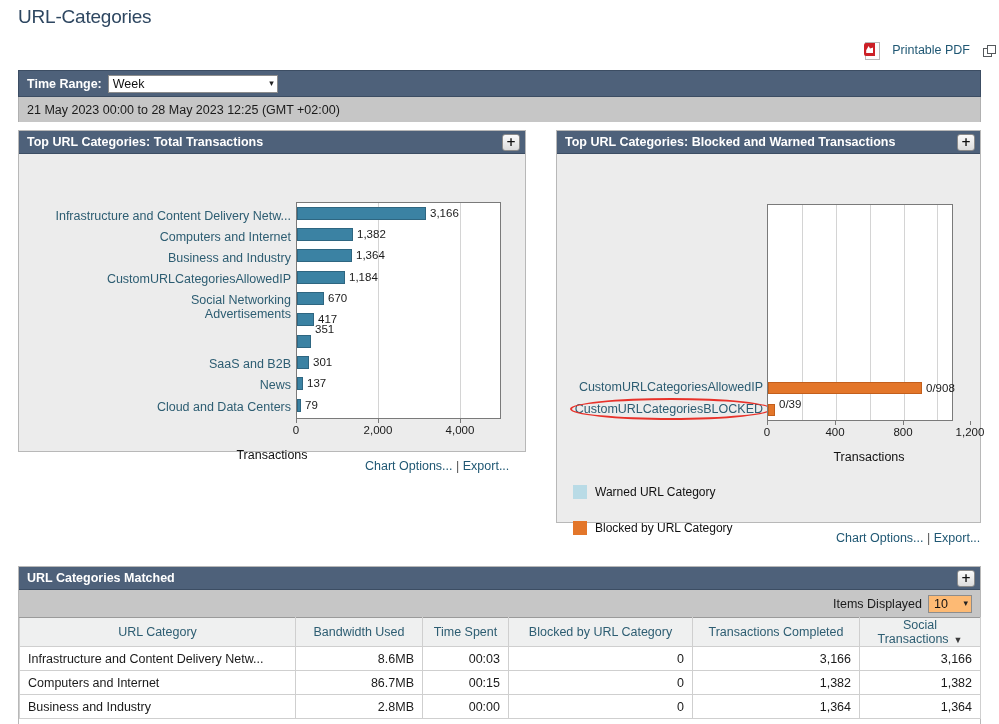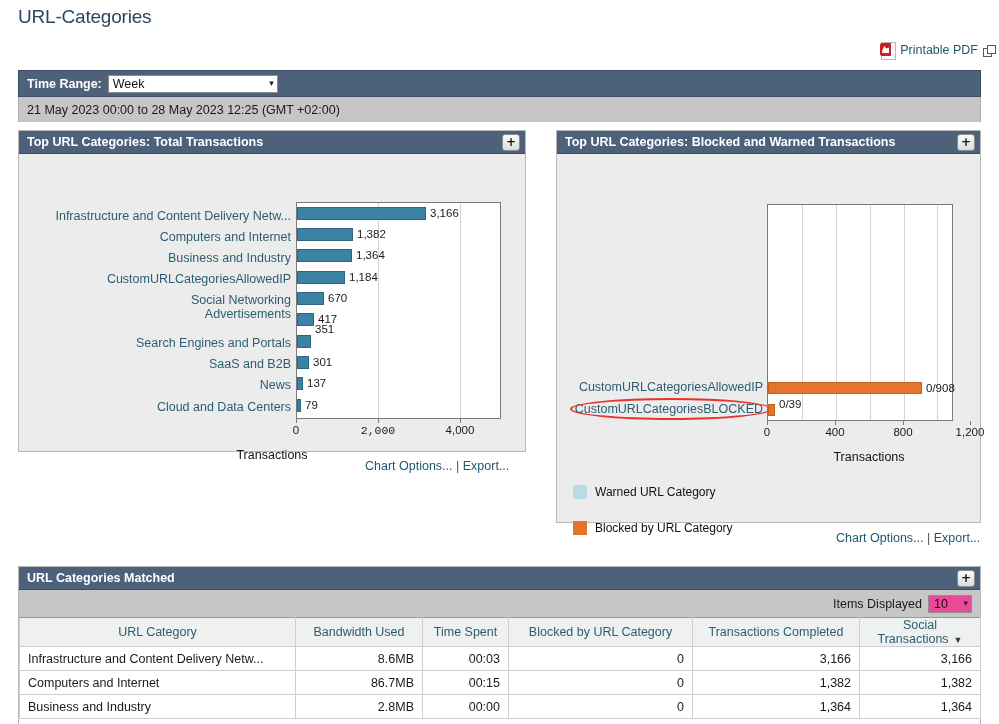--- a/index.html
+++ b/index.html
@@ -12,21 +12,21 @@
   
   .page-title {
     position: absolute; left: 18px; top: 6px;
     font-size: 19px; font-weight: normal; color: #2e4761;
     letter-spacing: -0.2px;
   }
 
   
   .pdf-row {
     position: absolute; right: 4px; top: 42px;
-    display: flex; align-items: center; gap: 5px;
+    display: flex; align-items: center; gap: 13px;
   }
   .pdf-icon {
     width: 15px; height: 16px; position: relative; display:inline-block;
   }
   .pdf-icon .sheet {
     position:absolute; left:1px; top:0; width:13px; height:16px;
     background:#fdfdfd; border:1px solid #b9b9b9;
   }
   .pdf-icon .blob {
     position:absolute; left:0px; top:1px; width:11px; height:13px;
@@ -130,21 +130,21 @@
   .tbl-panel {
     position:absolute; left:18px; top:566px; width:963px; height:158px;
     border:1px solid #b8b8b8; border-bottom:none; box-sizing:border-box; background:#fff;
   }
   .tbl-subbar {
     height:27px; background:#c6c6c6; display:flex; align-items:center;
     justify-content:flex-end; padding-right:8px; box-sizing:border-box;
   }
   .items-lbl { font-size:12.5px; color:#1a1a1a; margin-right:6px; }
   .items-sel {
-    width:44px; height:18px; background:#ec4899; border:1px solid #8d8d8d;
+    width:44px; height:18px; background:#fdba74; border:1px solid #8d8d8d;
     font-size:12.5px; display:flex; align-items:center; justify-content:space-between;
     padding:0 3px 0 5px; box-sizing:border-box; color:#111;
   }
   table.grid { width:100%; border-collapse:collapse; table-layout:fixed; }
   table.grid th {
     background:#eff0f0; color:#2d5d72; font-size:12.5px; font-weight:normal;
     height:26px; border:1px solid #cfcfcf; border-top:1px solid #9a9a9a;
     text-align:center; padding:0 8px; box-sizing:border-box;
   }
   table.grid td {
@@ -190,21 +190,20 @@
   </div>
 
   <div class="chart-wrap">
 
     <div class="cat-label" style="left:20px; top:55px;  width:252px;">Infrastructure and Content Delivery Netw...</div>
     <div class="cat-label" style="left:20px; top:76px;  width:252px;">Computers and Internet</div>
     <div class="cat-label" style="left:20px; top:97px;  width:252px;">Business and Industry</div>
     <div class="cat-label" style="left:20px; top:118px; width:252px;">CustomURLCategoriesAllowedIP</div>
     <div class="cat-label" style="left:20px; top:139px; width:252px;">Social Networking</div>
     <div class="cat-label" style="left:20px; top:153px; width:252px;">Advertisements</div>
-    <div class="cat-label" style="left:20px; top:182px; width:252px;">Search Engines and Portals</div>
     <div class="cat-label" style="left:20px; top:203px; width:252px;">SaaS and B2B</div>
     <div class="cat-label" style="left:20px; top:224px; width:252px;">News</div>
     <div class="cat-label" style="left:20px; top:246px; width:252px;">Cloud and Data Centers</div>
 
     <div class="plot" style="left:277px; top:48px; width:205px; height:217px;">
       <div class="gridline" style="left:81px;"></div>
       <div class="gridline" style="left:163px;"></div>
 
       <div class="bar" style="left:0px; top:4px;   width:129px; height:13px;"></div>
       <div class="bar" style="left:0px; top:25px;  width:56px;  height:13px;"></div>
@@ -226,21 +225,21 @@
       <div class="bar-val" style="left:18px;  top:120px;">351</div>
       <div class="bar-val" style="left:16px;  top:153px;">301</div>
       <div class="bar-val" style="left:10px;  top:174px;">137</div>
       <div class="bar-val" style="left:8px;   top:196px;">79</div>
     </div>
 
     <div class="tickmark" style="left:277px; top:265px;"></div>
     <div class="tickmark" style="left:359px; top:265px;"></div>
     <div class="tickmark" style="left:441px; top:265px;"></div>
     <div class="tick" style="left:257px; top:270px; width:40px;">0</div>
-    <div class="tick" style="left:339px; top:270px; width:40px;font-family:Liberation Mono, monospace;">2,000</div>
+    <div class="tick" style="left:339px; top:270px; width:40px;">2,000</div>
     <div class="tick" style="left:421px; top:270px; width:40px;">4,000</div>
 
     <div class="axis-title" style="left:0px; top:294px; width:506px; text-align:center;">Transactions</div>
   </div>
 </div>
 
 <div class="chart-links" style="left:365px; top:459px;">
   <span style="color:#1f5773; cursor:pointer;">Chart Options...</span>
   <span class="sep">|</span>
   <span style="color:#1f5773; cursor:pointer;">Export...</span>

